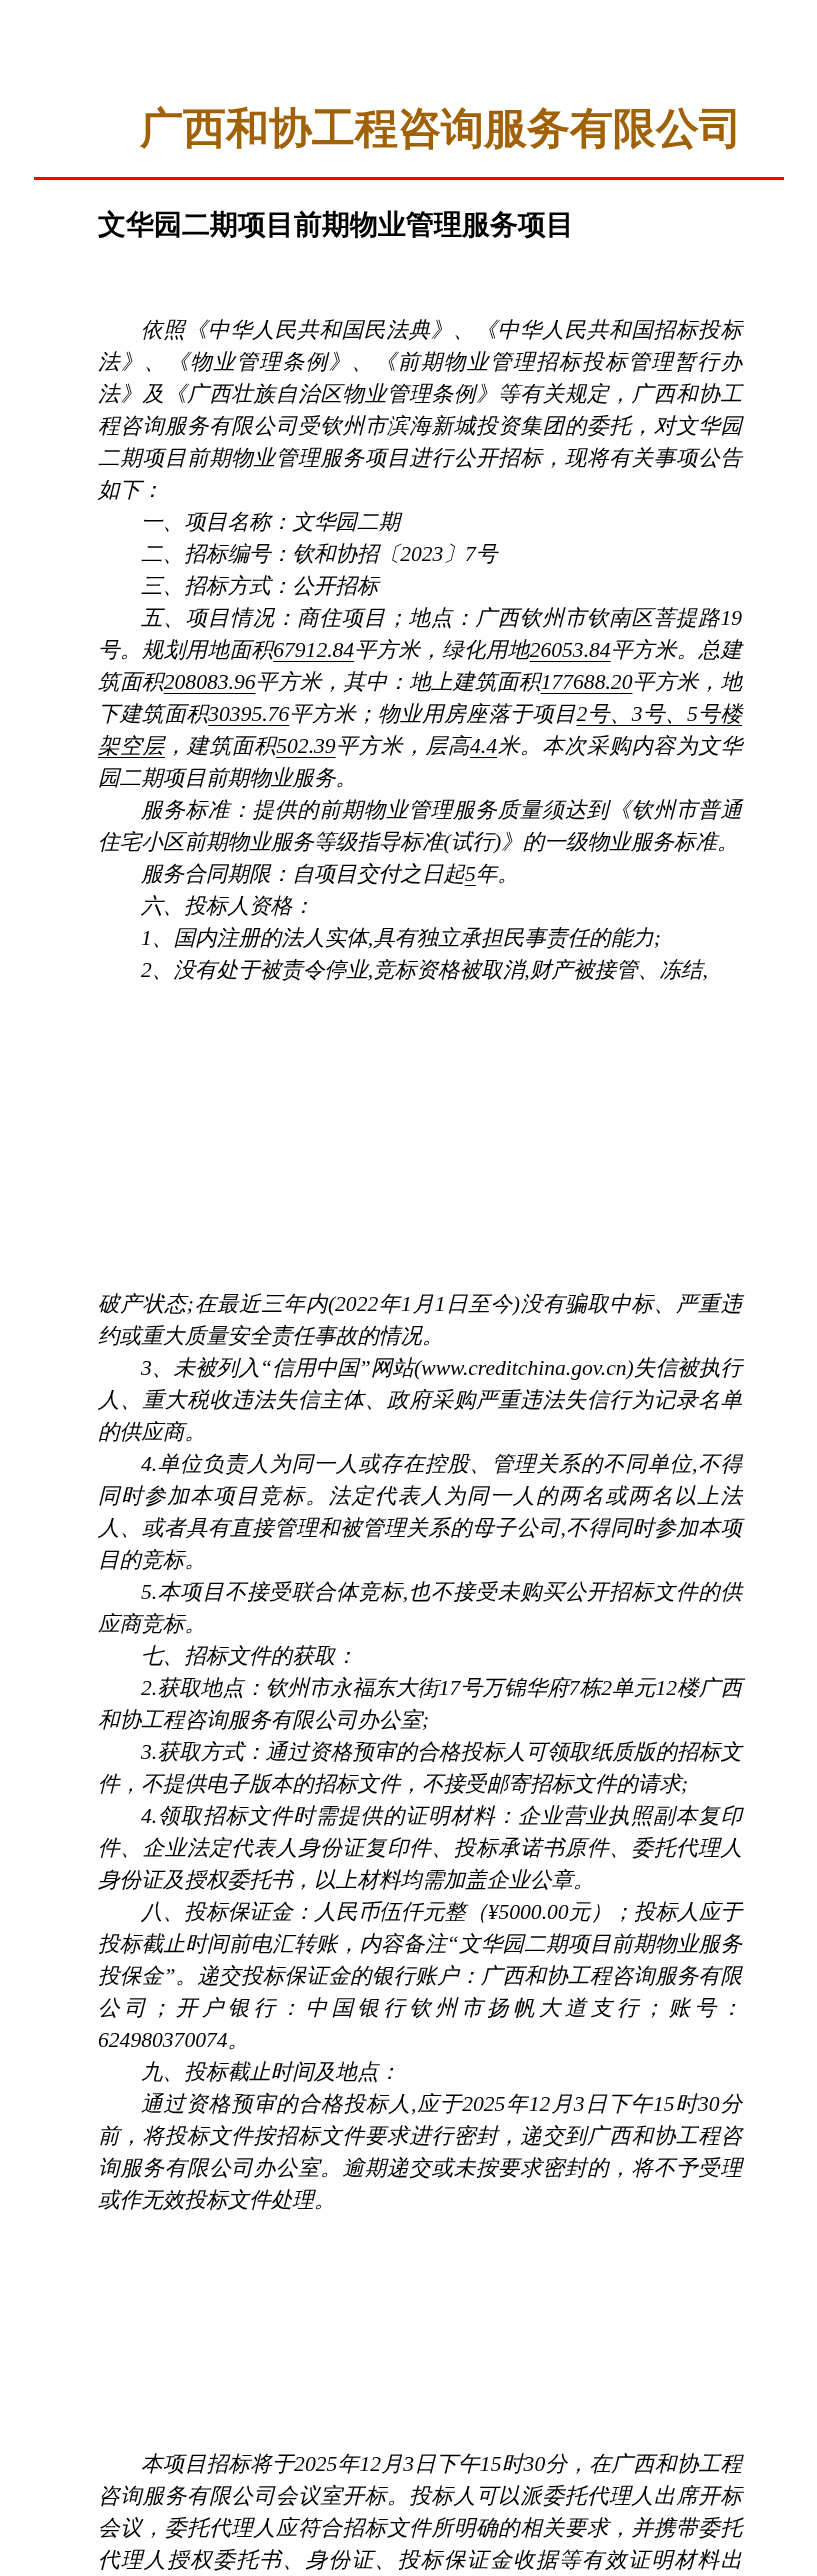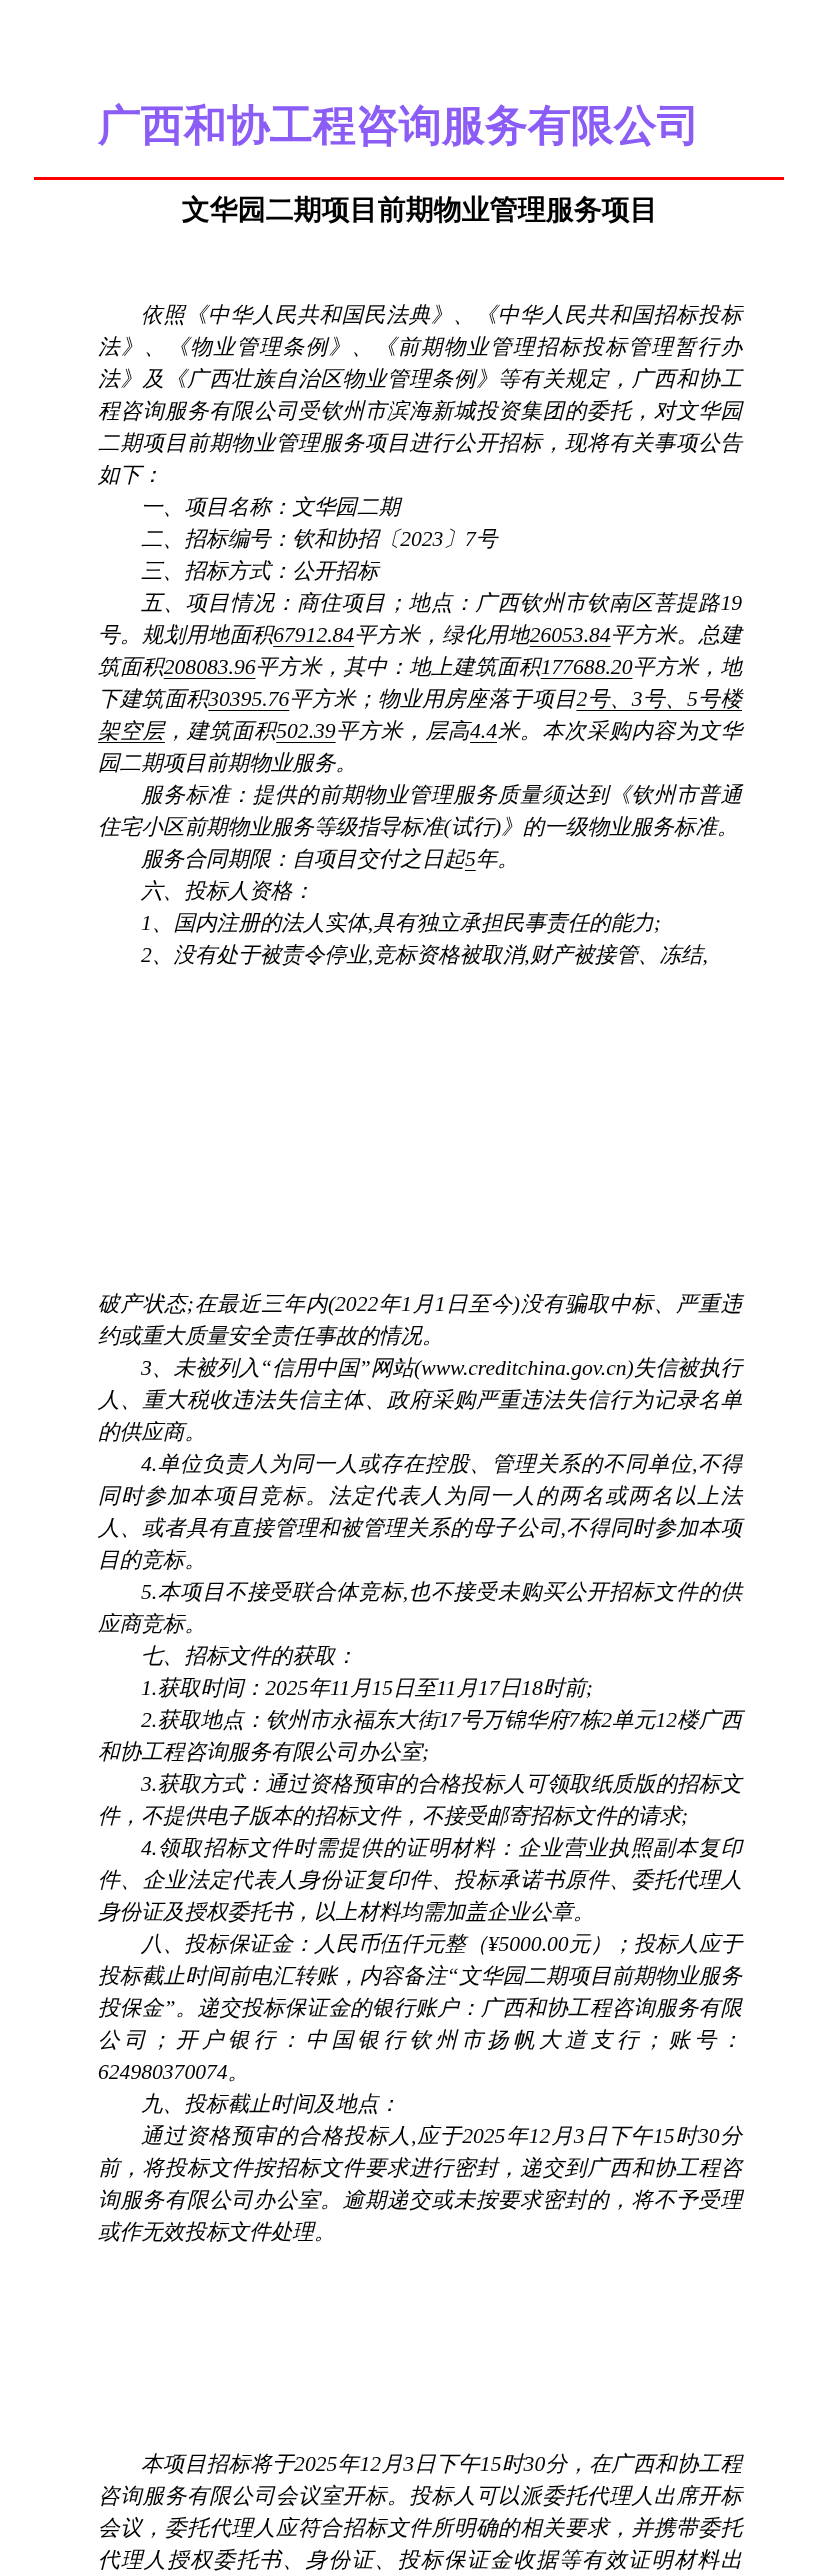--- a/index.html
+++ b/index.html
@@ -16,38 +16,36 @@
     position:relative;
     background:#ffffff;
   }
   #page-1 { padding:103px 76px 0 98px; }
   #page-2 { padding:113px 76px 0 98px; }
   #page-3 { padding:116px 76px 0 98px; }
 
   .company-header {
     font-size:43px;
     font-weight:bold;
-    color:#8b5cf6;
-    text-align:left;
+    color:#a16207;
+    text-align:right;
     line-height:52px;
     white-space:nowrap;
-    font-family:Liberation Mono, monospace;
   }
   .red-rule {
     height:2.6px;
     background:#ff0000;
     margin:22px -42px 0 -64px;
   }
   .notice-title {
-    margin-top:14px;
+    margin-top:29px;
     font-family:Liberation Serif, serif;
     font-weight:bold;
     font-size:28px;
     line-height:32px;
-    text-align:center;
   }
   .body-text {
     margin-top:73px;
     font-size:21.6px;
     line-height:32px;
     text-align:justify;
     font-style:italic;
   }
   #page-2 .body-text, #page-3 .body-text { margin-top:18px; }
   .para { text-indent:43px; }
@@ -81,21 +79,20 @@
     </div>
 </div>
 
 <div class="page" id="page-2">
   <div class="body-text">
       <p class="para noindent"><span class="">破产状态;在最近三年内(2022年1月1日至今)没有骗取中标、严重违约或重大质量安全责任事故的情况。</span></p>
       <p class="para"><span class="">3、未被列入“信用中国”网站(www.creditchina.gov.cn)失信被执行人、重大税收违法失信主体、政府采购严重违法失信行为记录名单的供应商。</span></p>
       <p class="para"><span class="">4.单位负责人为同一人或存在控股、管理关系的不同单位,不得同时参加本项目竞标。法定代表人为同一人的两名或两名以上法人、或者具有直接管理和被管理关系的母子公司,不得同时参加本项目的竞标。</span></p>
       <p class="para"><span class="">5.本项目不接受联合体竞标,也不接受未购买公开招标文件的供应商竞标。</span></p>
       <p class="para"><span class="">七、招标文件的获取：</span></p>
-      <p class="para"><span class="">1.获取时间：2025年11月15日至11月17日18时前;</span></p>
       <p class="para"><span class="">2.获取地点：钦州市永福东大街17号万锦华府7栋2单元12楼广西和协工程咨询服务有限公司办公室;</span></p>
       <p class="para"><span class="">3.获取方式：通过资格预审的合格投标人可领取纸质版的招标文件，不提供电子版本的招标文件，不接受邮寄招标文件的请求;</span></p>
       <p class="para"><span class="">4.领取招标文件时需提供的证明材料：企业营业执照副本复印件、企业法定代表人身份证复印件、投标承诺书原件、委托代理人身份证及授权委托书，以上材料均需加盖企业公章。</span></p>
       <p class="para"><span class="">八、投标保证金：人民币伍仟元整（¥5000.00元）；投标人应于投标截止时间前电汇转账，内容备注“文华园二期项目前期物业服务投保金”。递交投标保证金的银行账户：广西和协工程咨询服务有限公司；开户银行：中国银行钦州市扬帆大道支行；账号：624980370074。</span></p>
       <p class="para"><span class="">九、投标截止时间及地点：</span></p>
       <p class="para"><span class="">通过资格预审的合格投标人,应于2025年12月3日下午15时30分前，将投标文件按招标文件要求进行密封，递交到广西和协工程咨询服务有限公司办公室。逾期递交或未按要求密封的，将不予受理或作无效投标文件处理。</span></p>
     </div>
 </div>
 
 <div class="page" id="page-3">

